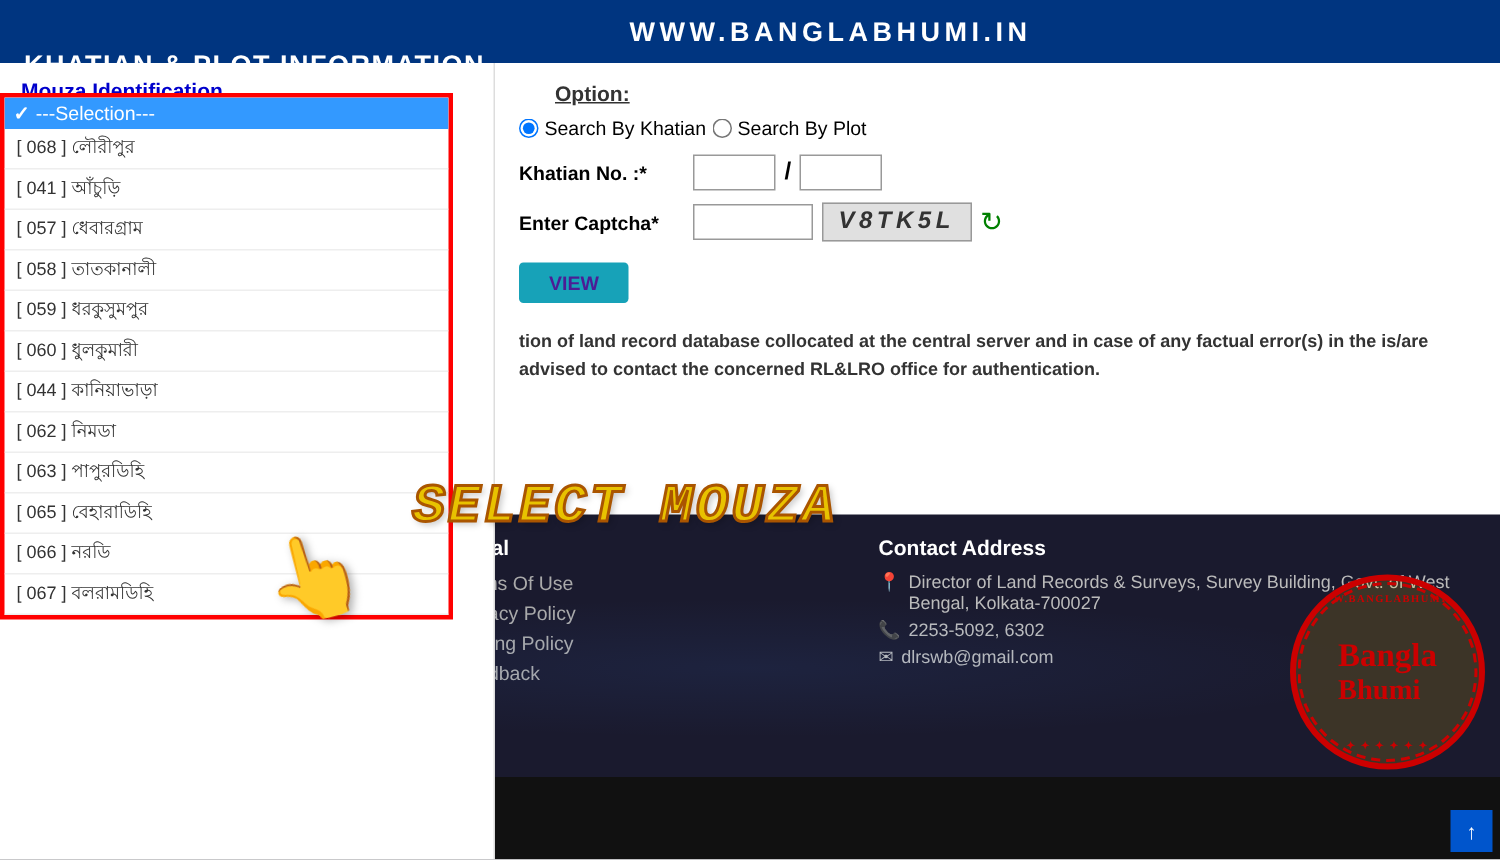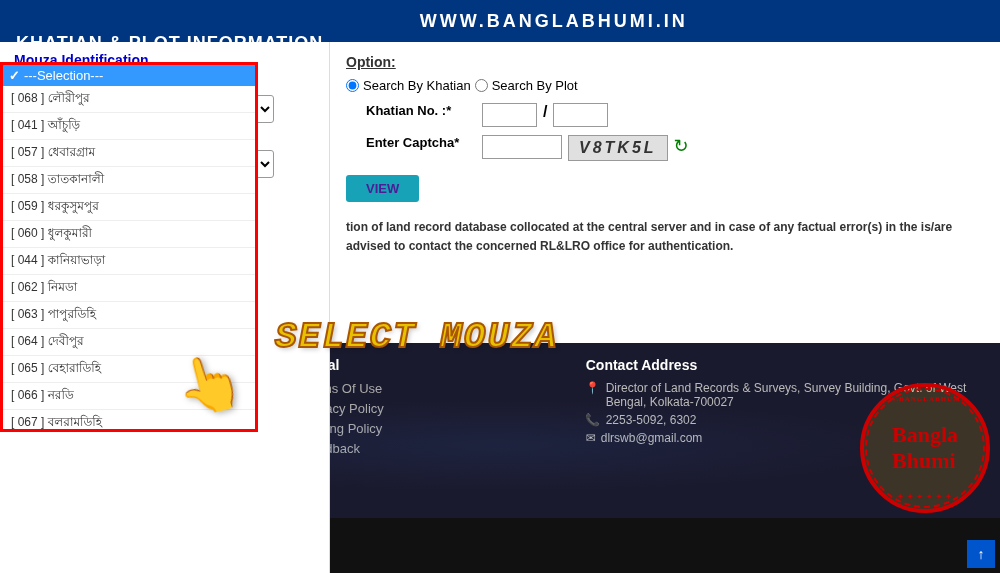--- a/index.html
+++ b/index.html
@@ -48,21 +48,21 @@
       height: 28px;
       border: 1px solid #999;
       border-radius: 3px;
       padding: 0 4px;
       font-size: 13px;
       background: white;
       margin-bottom: 8px;
     }
     .mouza-label { font-size: 13px; font-weight: bold; color: #333; margin-bottom: 2px; }
     .mouza-dropdown {
-      width: 258px;
+      width: 302px;
       border: 3px solid red;
       background: white;
       position: absolute;
       top: 20px;
       left: 0;
       z-index: 10;
       max-height: 370px;
       overflow-y: auto;
     }
     .mouza-header {
@@ -85,36 +85,35 @@
       cursor: pointer;
       border-bottom: 1px solid #eee;
     }
 
     .option-label {
       font-size: 14px;
       font-weight: bold;
       color: #333;
       margin-bottom: 8px;
     }
-    .option-label span { text-decoration: underline; }
+    .option-label span { text-decoration: underline; margin-left: 24px; }
 
     .radio-row {
       display: flex;
       gap: 4px;
       margin-bottom: 10px;
       align-items: flex-start;
     }
     .radio-item { display: flex; align-items: center; gap: 4px; font-size: 13px; }
 
     .form-row {
       display: flex;
-      align-items: flex-start;
+      align-items: center;
       margin-bottom: 8px;
       gap: 6px;
-      margin-left: 20px;
     }
     .form-row label { font-size: 13px; font-weight: bold; min-width: 110px; }
     .form-row input[type=text] {
       border: 1px solid #999;
       height: 24px;
       padding: 0 4px;
       font-size: 13px;
       width: 60px;
     }
     .slash { font-size: 16px; font-weight: bold; }
@@ -214,21 +213,21 @@
       align-items: center;
       justify-content: center;
       font-family: 'Georgia', serif;
       z-index: 30;
       overflow: hidden;
     }
     .stamp-inner {
       text-align: left;
     }
     .stamp-bangla { font-size: 22px; font-weight: bold; color: #cc0000; }
-    .stamp-bhumi { font-size: 22px; font-weight: bold; color: #cc0000; }
+    .stamp-bhumi { font-size: 19px; font-weight: bold; color: #cc0000; }
     .stamp-ring {
       position: absolute;
       width: 120px; height: 120px;
       border-radius: 50%;
       border: 2px dashed #cc0000;
     }
     .stamp-url-top {
       position: absolute;
       top: 8px;
       font-size: 7px;
@@ -309,21 +308,20 @@
       <div class="mouza-header">---Selection---</div>
       <div class="mouza-item">[ 068 ] লৌরীপুর</div>
       <div class="mouza-item">[ 041 ] আঁচুড়ি</div>
       <div class="mouza-item">[ 057 ] ধেবারগ্রাম</div>
       <div class="mouza-item">[ 058 ] তাতকানালী</div>
       <div class="mouza-item">[ 059 ] ধরকুসুমপুর</div>
       <div class="mouza-item">[ 060 ] ধুলকুমারী</div>
       <div class="mouza-item">[ 044 ] কানিয়াভাড়া</div>
       <div class="mouza-item">[ 062 ] নিমডা</div>
       <div class="mouza-item">[ 063 ] পাপুরডিহি</div>
-      <div class="mouza-item">[ 064 ] দেবীপুর</div>
       <div class="mouza-item">[ 065 ] বেহারাডিহি</div>
       <div class="mouza-item">[ 066 ] নরডি</div>
       <div class="mouza-item">[ 067 ] বলরামডিহি</div>
 
     </div>
   </div>
 
   <div style="position:absolute; top:0; left:330px; right:0; padding:12px 16px; background:white;">
     <div class="option-label">
       <span style="text-decoration:underline;">Option:</span>

